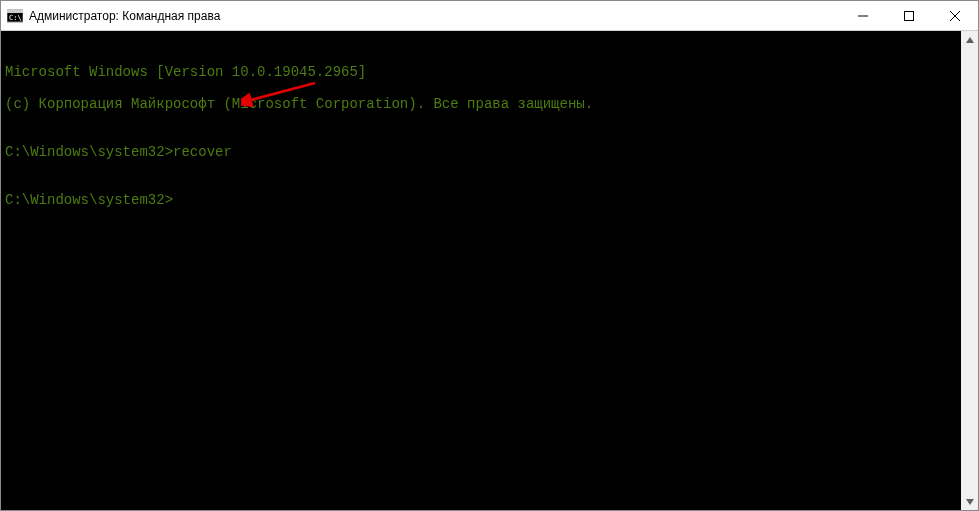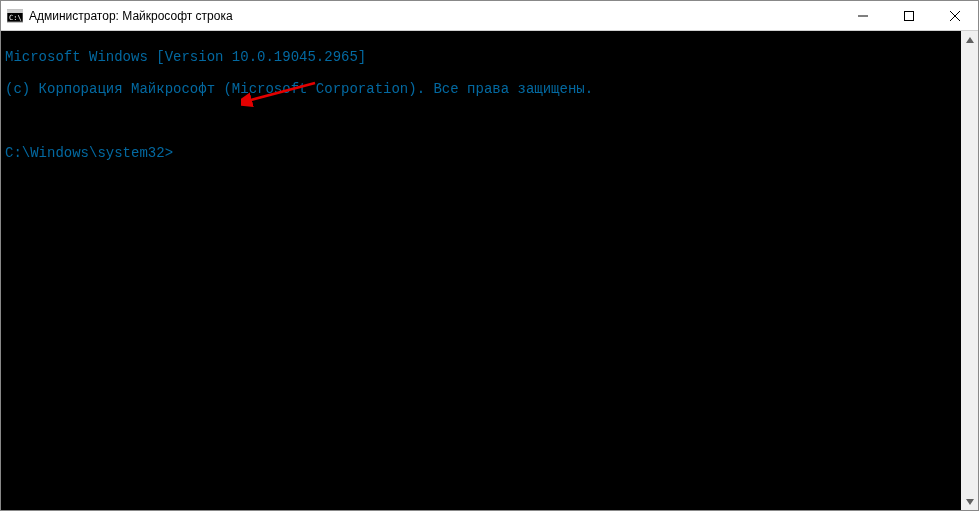--- a/index.html
+++ b/index.html
@@ -44,25 +44,25 @@
     width: 46px;
     height: 100%;
     display: flex;
     align-items: center;
     justify-content: center;
     cursor: pointer;
   }
   .terminal-area {
     flex: 1;
     background: #000000;
-    color: #0369a1;
+    color: #4d7c0f;
     font-family: Consolas, "Courier New", monospace;
     font-size: 14px;
     line-height: 16px;
-    padding: 2px 4px;
+    padding: 17px 4px;
     position: relative;
     overflow: hidden;
     white-space: pre;
   }
   .terminal-line { white-space: pre; }
   .scrollbar {
     position: absolute;
     right: 1px;
     top: 31px;
     bottom: 1px;
@@ -95,21 +95,21 @@
 
 <div class="window">
   <div class="title-bar">
     <span class="title-icon">
       <svg width="16" height="16" viewBox="0 0 16 16">
         <rect x="0" y="2" width="16" height="12" fill="#000" stroke="#888" stroke-width="1"></rect>
         <rect x="0" y="2" width="16" height="3" fill="#ccc"></rect>
         <text x="2" y="12" font-size="7" fill="#fff" font-family="monospace">C:\</text>
       </svg>
     </span>
-    <span class="title-text">Администратор: Майкрософт строка</span>
+    <span class="title-text">Администратор: Командная права</span>
     <span class="title-spacer"></span>
     <div class="win-controls">
       <div class="win-btn">
         <svg width="10" height="10" viewBox="0 0 10 10">
             <line x1="0" y1="5" x2="10" y2="5" stroke="#000" stroke-width="1"></line>
           </svg>
       </div>
       <div class="win-btn">
         <svg width="10" height="10" viewBox="0 0 10 10">
             <rect x="0.5" y="0.5" width="9" height="9" fill="none" stroke="#000" stroke-width="1"></rect>
@@ -121,20 +121,21 @@
             <line x1="10" y1="0" x2="0" y2="10" stroke="#000" stroke-width="1"></line>
           </svg>
       </div>
     </div>
   </div>
 
   <div class="terminal-area">
 <div class="terminal-line">Microsoft Windows [Version 10.0.19045.2965]</div>
 <div class="terminal-line">(c) Корпорация Майкрософт (Microsoft Corporation). Все права защищены.</div>
 <div class="terminal-line"></div>
+<div class="terminal-line"><span class="prompt-inline">C:\Windows\system32&gt;</span><span class="prompt-inline">recover</span></div>
 <div class="terminal-line"></div>
 <div class="terminal-line"><span class="prompt-inline">C:\Windows\system32&gt;</span></div>
   </div>
 
   <div class="scrollbar">
     <div class="sb-btn">
       <svg width="8" height="6" viewBox="0 0 8 6">
           <path d="M4 0 L8 6 L0 6 Z" fill="#606060"></path>
         </svg>
     </div>

